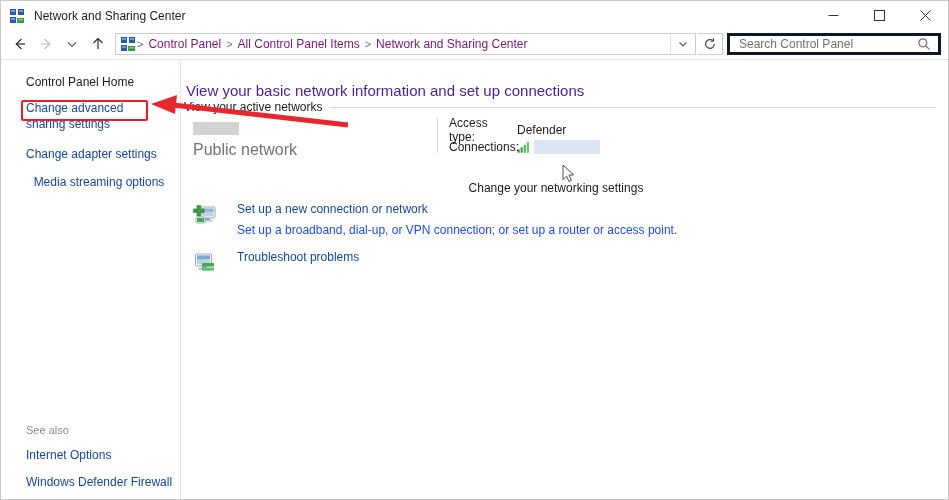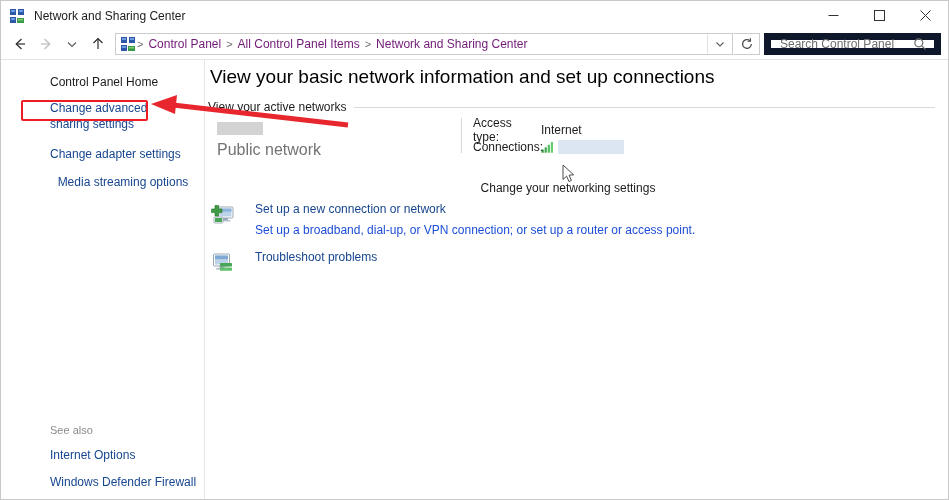--- a/index.html
+++ b/index.html
@@ -120,23 +120,23 @@
     border: 1px solid #cccccc;
     border-left: none;
     display: flex; align-items: center; justify-content: center;
     box-sizing: border-box;
     background: #fff;
     flex: none;
   }
   .searchbox {
     margin-left: 4px;
     margin-right: 7px;
-    width: 177px;
+    width: 214px;
     height: 22px;
-    border: 7px solid #0f172a;
+    border: 3px solid #0f172a;
     background: #ffffff;
     display: flex;
     align-items: center;
     box-sizing: border-box;
     flex: none;
   }
   .searchbox input {
     border: none;
     outline: none;
     flex: 1 1 auto;
@@ -163,21 +163,20 @@
     display: flex;
     border-top: 1px solid #e4e4e4;
   }
   .sidebar {
     width: 180px;
     flex: none;
     position: relative;
     background: #ffffff;
     border-right: 1px solid #e6e6e6;
     box-sizing: border-box;
-    margin-left: 24px;
   }
   .nav-link {
     font-size: 12px;
     color: #17468f;
     line-height: 16px;
     cursor: pointer;
     display: block;
   }
   .nav-link.plain { color: #1b1b1b; }
   .side-top {
@@ -216,23 +215,23 @@
 
   
   .main {
     flex: 1 1 auto;
     position: relative;
     background: #ffffff;
     overflow: hidden;
   }
   .page-title {
     position: absolute;
-    left: 5px; top: 6px;
-    font-size: 19px;
-    color: #000000;
+    left: 5px; top: 22px;
+    font-size: 15px;
+    color: #4c1d95;
   }
   .section {
     position: absolute;
     left: 3px;
     right: 13px;
     display: flex;
     align-items: center;
   }
   .section-label {
     font-size: 12px;
@@ -287,21 +286,21 @@
   .detail-key { width: 68px; flex: none; }
   .signal-icon { width: 14px; height: 12px; margin-right: 3px; flex: none; }
   .redact-conn {
     width: 66px;
     height: 14px;
     background: #dbe6f2;
   }
 
   .task {
     position: absolute;
-    left: 6px;
+    left: 12px;
     right: 10px;
     display: flex;
     align-items: flex-start;
   }
   #task-setup { top: 142px; }
   #task-trouble { top: 190px; }
   .task-icon {
     width: 24px; height: 24px;
     flex: none;
     margin-top: 1px;
@@ -474,21 +473,21 @@
       <div class="net-block">
         <div class="redact-name"></div>
         <div class="net-type">Public network</div>
       </div>
 
       <div class="net-divider"></div>
 
       <div class="net-details">
         <div class="detail-row">
           <span class="detail-key">Access type:</span>
-          <span>Internet</span>
+          <span>Defender</span>
         </div>
         <div class="detail-row">
           <span class="detail-key">Connections:</span>
           <span class="signal-icon">
             <svg width="14" height="12" viewBox="0 0 14 12">
               <rect x="0.5" y="8.5" width="2.2" height="3.2" fill="#2f8f3d"></rect>
               <rect x="3.6" y="6.3" width="2.2" height="5.4" fill="#3da54c"></rect>
               <rect x="6.7" y="3.8" width="2.2" height="7.9" fill="#4fbe5c"></rect>
               <rect x="9.8" y="1" width="2.2" height="10.7" fill="#62cd6d"></rect>
             </svg>

